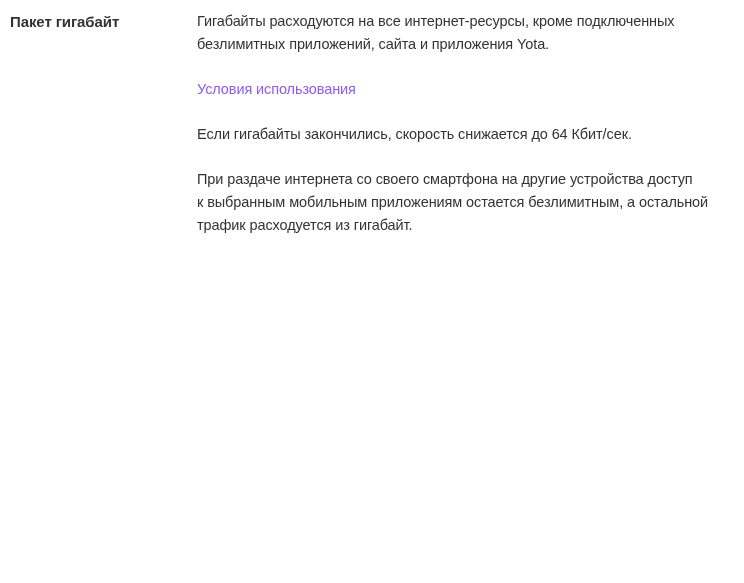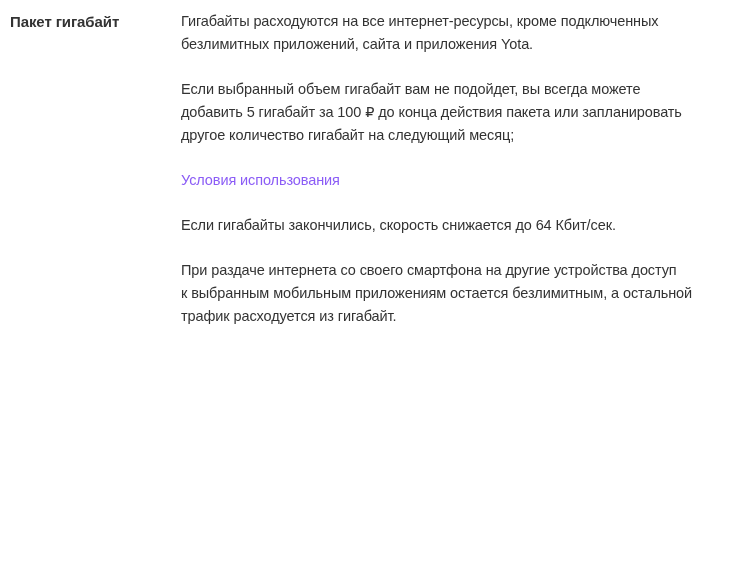--- a/index.html
+++ b/index.html
@@ -33,21 +33,21 @@
     color: #333333;
     letter-spacing: -0.1px;
   }
   .right-col {
     box-sizing: border-box;
     flex: 1 1 auto;
     max-width: 563px;
     padding-right: 8px;
   }
   .para {
-    margin: 0 0 22px 0;
+    margin: 0 0 22px 16px;
     font-size: 14.5px;
     line-height: 23px;
     white-space: pre-line;
     color: #333333;
     letter-spacing: -0.1px;
   }
   .para.muted {
     color: #8b5cf6;
   }
 </style>
@@ -57,23 +57,20 @@
 <div class="page">
 
   <div class="left-col">
     <h2 class="section-title">Пакет гигабайт</h2>
   </div>
 
   <div class="right-col">
     <p class="para">Гигабайты расходуются на все интернет-ресурсы, кроме подключенных
 безлимитных приложений, сайта и приложения Yota.</p>
 
-    <p class="para">Если выбранный объем гигабайт вам не подойдет, вы всегда можете
-добавить 5 гигабайт за 100 ₽ до конца действия пакета или запланировать
-другое количество гигабайт на следующий месяц;</p>
 
     <p class="para muted">Условия использования</p>
 
 
     <p class="para">Если гигабайты закончились, скорость снижается до 64 Кбит/сек.</p>
 
 
 
     <p class="para">При раздаче интернета со своего смартфона на другие устройства доступ
 к выбранным мобильным приложениям остается безлимитным, а остальной

